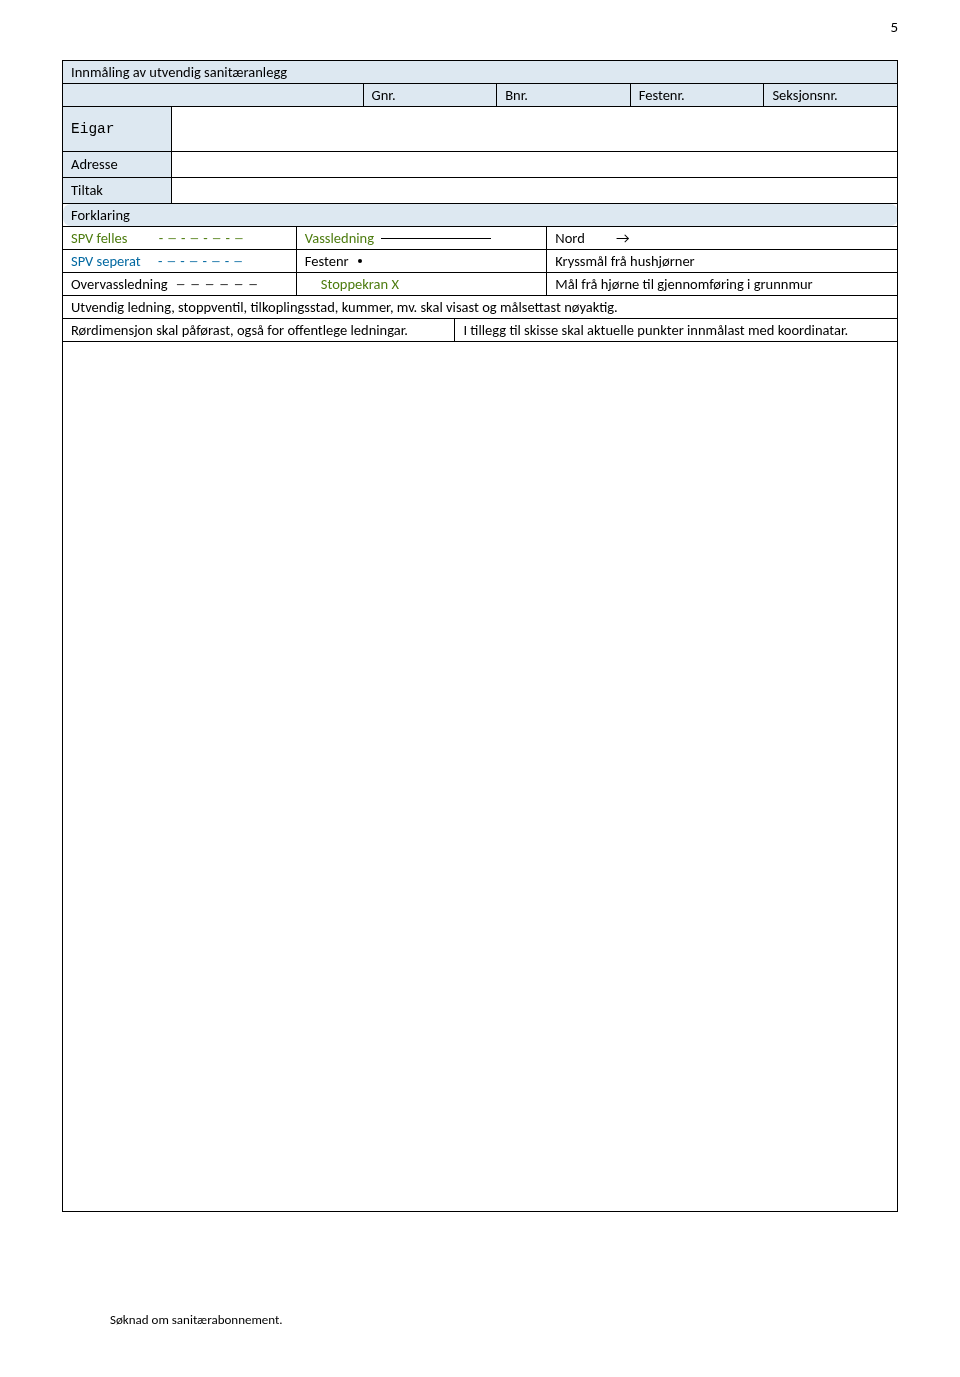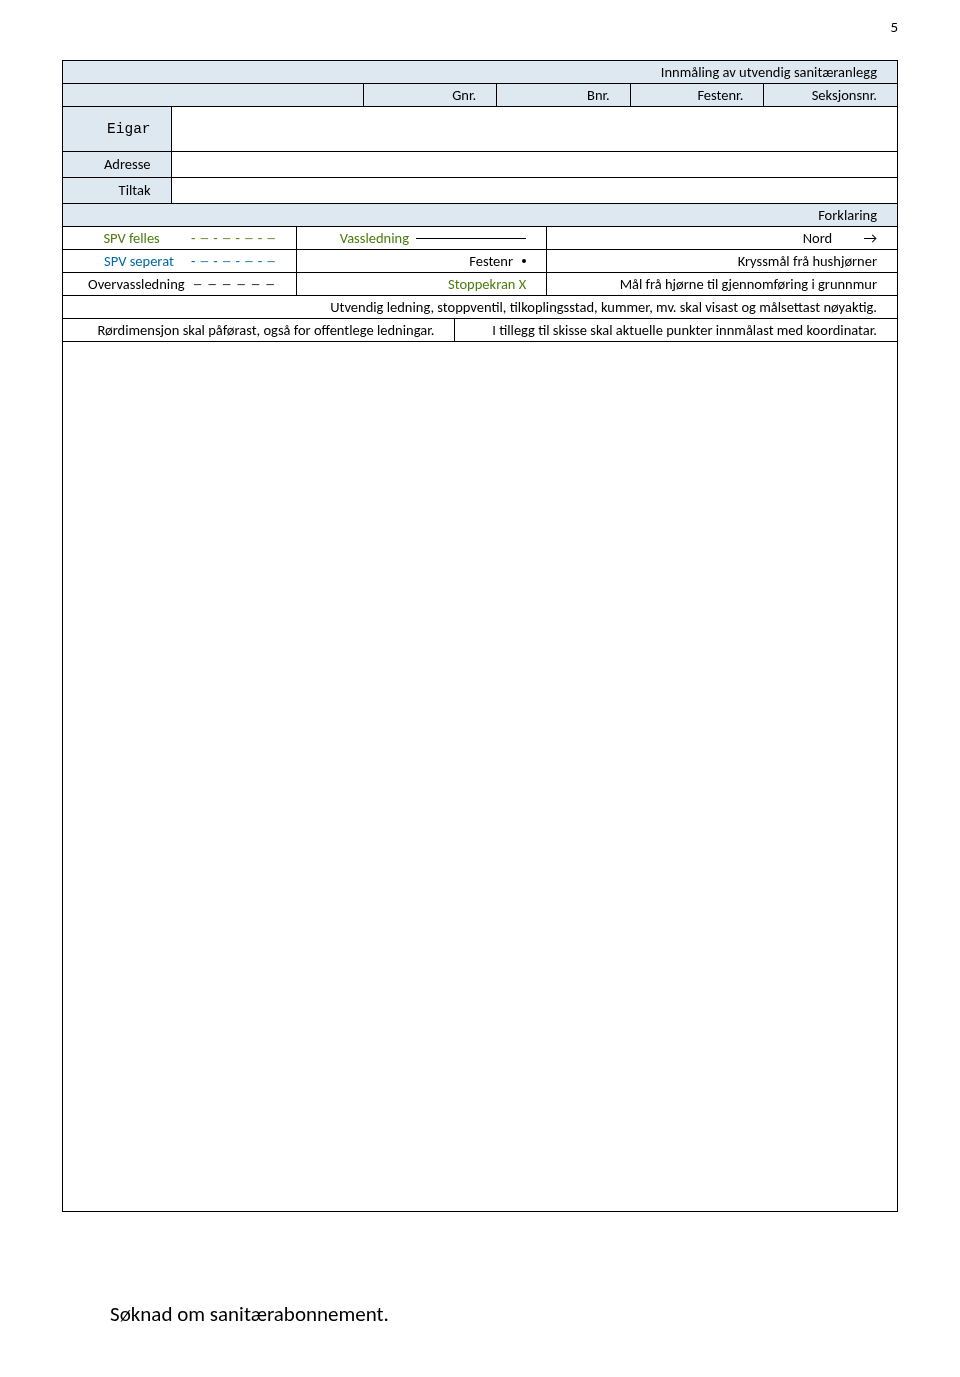--- a/index.html
+++ b/index.html
@@ -22,25 +22,24 @@
   .content {
     padding: 60px 62px 0 62px;
   }
   table {
     border-collapse: collapse;
     width: 100%;
     table-layout: fixed;
   }
   td {
     border: 1px solid #000;
-    padding: 2px 20px;
+    padding: 2px 8px;
     font-size: 14.5px;
     vertical-align: middle;
     height: 22px;
-    text-align: right;
   }
   .header-cell {
     background: #dde8f1;
   }
   .blue-text { color: #4d7c0f; }
   .green-text { color: #0369a1; }
   .red-text { color: #4d7c0f; margin-left: 16px; }
   .underline-span {
     display: inline-block;
     border-bottom: 1px solid #000;
@@ -65,21 +64,21 @@
   .drawing-area {
     border: 1px solid #000;
     border-top: none;
     height: 870px;
     width: 100%;
   }
   .footer {
     position: absolute;
     bottom: 50px;
     left: 110px;
-    font-size: 21px;
+    font-size: 13px;
   }
 </style>
 </head>
 <body>
 
 <div class="page-number">5</div>
 
 <div class="content">
 
   <table>
@@ -121,21 +120,21 @@
     <tr>
       <td class="header-cell" style="height:26px;">Tiltak</td>
       <td style="height:26px;"></td>
     </tr>
   </tbody>
     </table>
 
   <table>
     <tbody>
         <tr>
-      <td class="header-cell" style="border-top:none;">Forklaring</td>
+      <td class="header-cell" style="border-top:none;border-radius:8px;">Forklaring</td>
     </tr>
   </tbody>
     </table>
 
   <table>
     <colgroup>
       <col style="width:28%">
       <col style="width:30%">
       <col style="width:42%">
     </colgroup>

